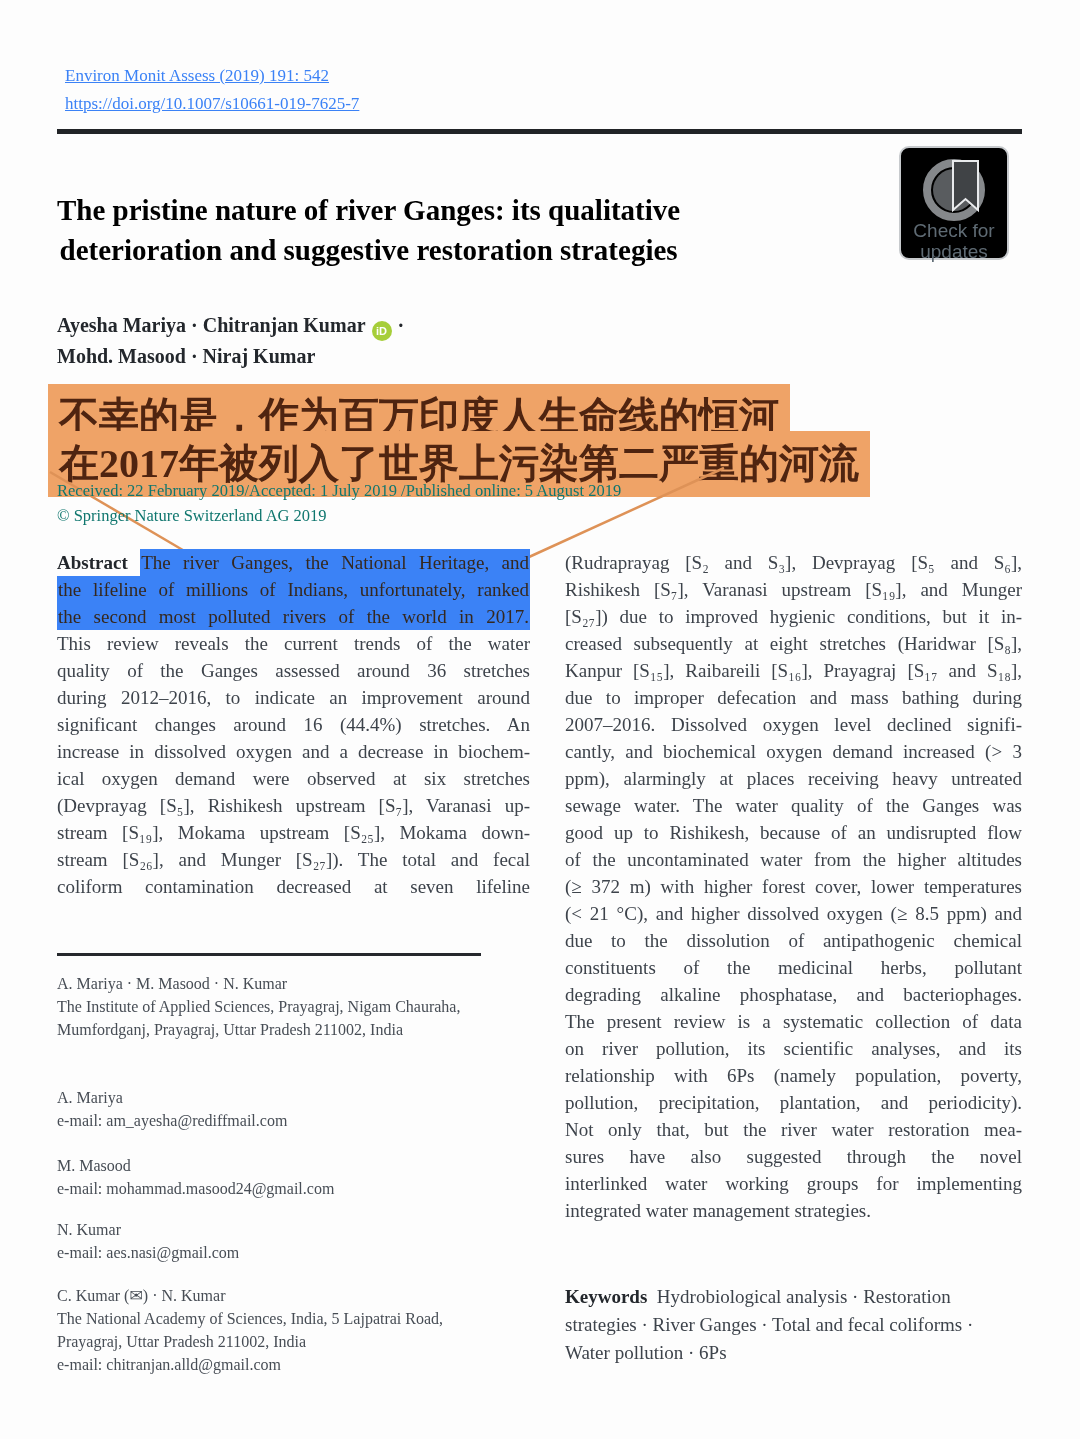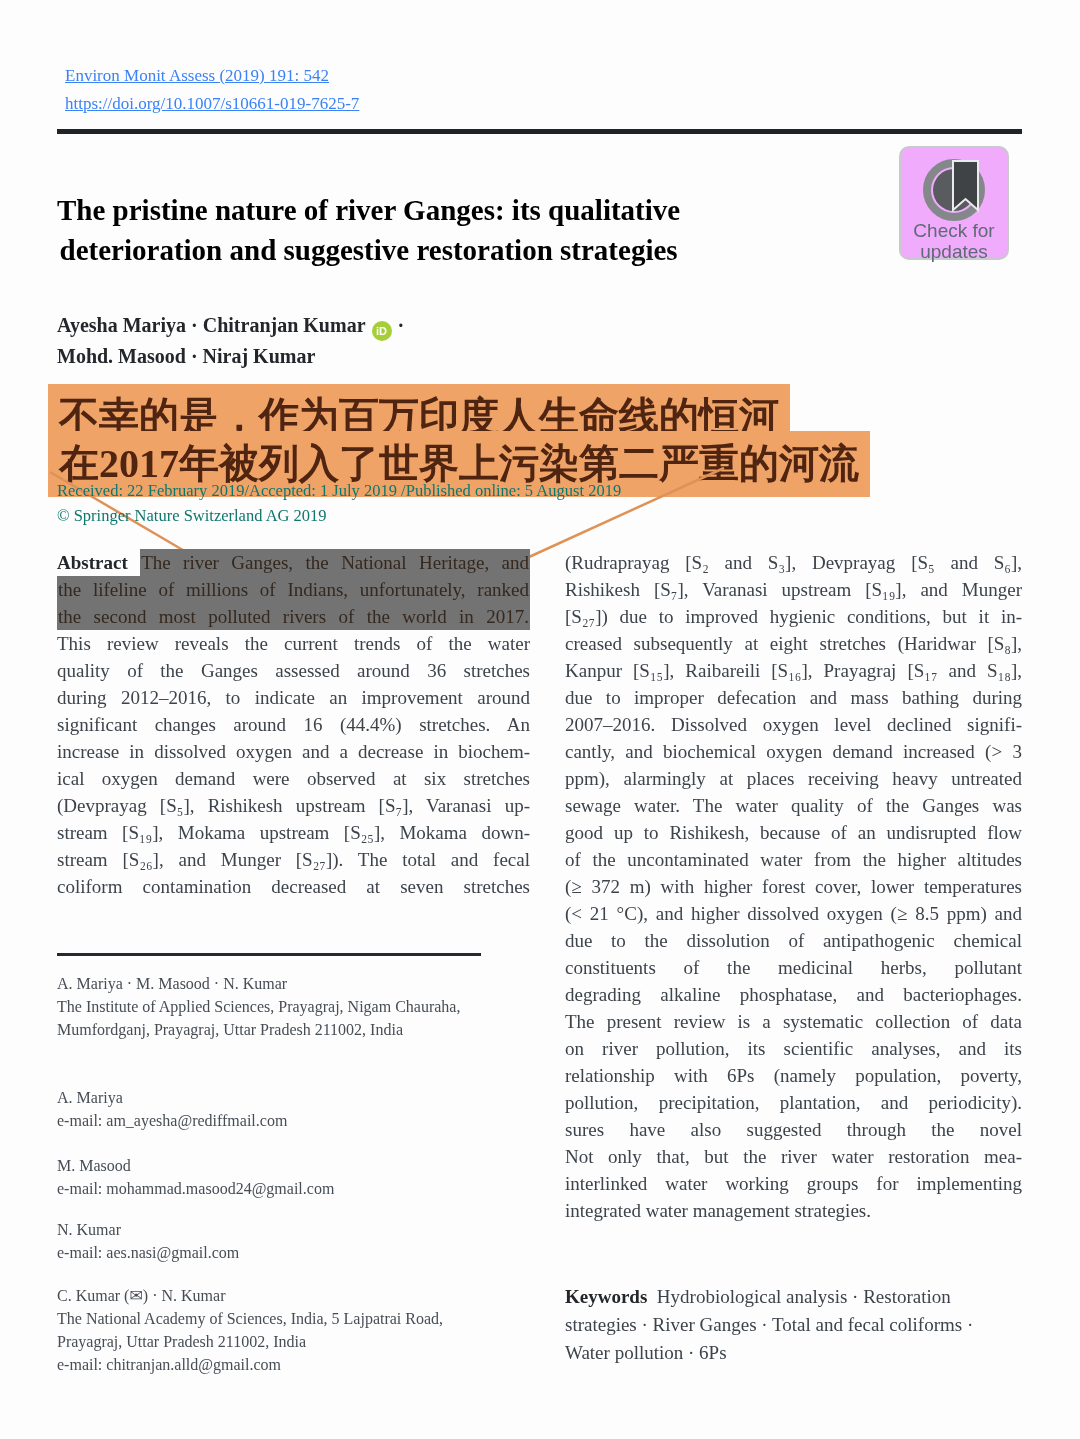--- a/index.html
+++ b/index.html
@@ -5,21 +5,21 @@
   html,body{margin:0;padding:0;}
   body{width:1080px;height:1439px;position:relative;background:#fdfdfd;
        font-family:"Liberation Serif","DejaVu Serif",serif;color:#3d434b;}
   .abs{position:absolute;}
 
   
   .hdr{left:65px;top:62px;font-size:17px;line-height:28px;color:#3b82f6;text-decoration:underline;}
   .toprule{left:57px;top:129px;width:965px;height:5px;background:#212427;}
 
   
-  .badge{left:899px;top:146px;width:110px;height:114px;background:#f0abfc;
+  .badge{left:899px;top:146px;width:110px;height:114px;background:#000000;
          border:2px solid #c7cacd;border-radius:10px;box-sizing:border-box;}
   .badge svg{position:absolute;left:0;top:0;}
   .badge-text{position:absolute;left:0;top:72px;width:100%;text-align:center;
          font-family:"Liberation Sans","DejaVu Sans",sans-serif;
          font-size:19px;line-height:21px;color:#5f6b74;}
 
   
   .title{left:57px;top:190px;font-size:29px;line-height:40px;font-weight:bold;color:#000000;text-align:center;}
   .authors{left:57px;top:310px;font-size:20px;line-height:31px;font-weight:bold;color:#23272c;}
   .orcid{display:inline-block;width:20px;height:20px;border-radius:50%;background:#a6ce39;
@@ -37,21 +37,21 @@
   
   .dates{left:57px;top:478px;font-size:16.5px;line-height:25px;color:#0f766e;}
 
   
   .colL{left:57px;top:549px;width:473px;}
   .colR{left:565px;top:549px;width:457px;}
   .pline{height:27px;line-height:27px;font-size:19px;text-align:justify;color:#3d434b;
          overflow:visible;white-space:nowrap;}
   .just{text-align-last:justify;white-space:normal;}
   .pline b{color:#23272c;}
-  .hl{background:#737373;color:#35281e;padding:3px 1px;}
+  .hl{background:#3b82f6;color:#35281e;padding:3px 1px;}
 
   
   .fnrule{left:57px;top:953px;width:424px;height:3px;background:#26292d;}
   .fn{left:57px;width:473px;font-size:16px;line-height:23px;color:#474d55;}
   .fn1{top:972px;} .fn2{top:1086px;} .fn3{top:1154px;} .fn4{top:1218px;} .fn5{top:1284px;}
 
   
   .kw{left:565px;top:1283px;width:457px;font-size:19px;line-height:28px;color:#3d434b;}
   .kw b{color:#23272c;}
 </style>
@@ -106,21 +106,21 @@
   <div>
       <div class="pline just">This review reveals the current trends of the water</div>
       <div class="pline just">quality of the Ganges assessed around 36 stretches</div>
       <div class="pline just">during 2012–2016, to indicate an improvement around</div>
       <div class="pline just">significant changes around 16 (44.4%) stretches. An</div>
       <div class="pline just">increase in dissolved oxygen and a decrease in biochem-</div>
       <div class="pline just">ical oxygen demand were observed at six stretches</div>
       <div class="pline just">(Devprayag [S₅], Rishikesh upstream [S₇], Varanasi up-</div>
       <div class="pline just">stream [S₁₉], Mokama upstream [S₂₅], Mokama down-</div>
       <div class="pline just">stream [S₂₆], and Munger [S₂₇]). The total and fecal</div>
-      <div class="pline just">coliform contamination decreased at seven stretches</div>
+      <div class="pline just">coliform contamination decreased at seven lifeline</div>
     </div>
 </div>
 
 <div class="abs colR">
   <div>
       <div class="pline just">(Rudraprayag [S₂ and S₃], Devprayag [S₅ and S₆],</div>
       <div class="pline just">Rishikesh [S₇], Varanasi upstream [S₁₉], and Munger</div>
       <div class="pline just">[S₂₇]) due to improved hygienic conditions, but it in-</div>
       <div class="pline just">creased subsequently at eight stretches (Haridwar [S₈],</div>
       <div class="pline just">Kanpur [S₁₅], Raibareili [S₁₆], Prayagraj [S₁₇ and S₁₈],</div>
@@ -133,22 +133,22 @@
       <div class="pline just">of the uncontaminated water from the higher altitudes</div>
       <div class="pline just">(≥ 372 m) with higher forest cover, lower temperatures</div>
       <div class="pline just">(&lt; 21 °C), and higher dissolved oxygen (≥ 8.5 ppm) and</div>
       <div class="pline just">due to the dissolution of antipathogenic chemical</div>
       <div class="pline just">constituents of the medicinal herbs, pollutant</div>
       <div class="pline just">degrading alkaline phosphatase, and bacteriophages.</div>
       <div class="pline just">The present review is a systematic collection of data</div>
       <div class="pline just">on river pollution, its scientific analyses, and its</div>
       <div class="pline just">relationship with 6Ps (namely population, poverty,</div>
       <div class="pline just">pollution, precipitation, plantation, and periodicity).</div>
+      <div class="pline just">Not only that, but the river water restoration mea-</div>
       <div class="pline just">sures have also suggested through the novel</div>
-      <div class="pline just">Not only that, but the river water restoration mea-</div>
       <div class="pline just">interlinked water working groups for implementing</div>
     </div>
   <div class="pline">integrated water management strategies.</div>
 </div>
 
 <div class="abs fnrule"></div>
 <div class="abs fn fn1">
     <div class="fnline">A. Mariya · M. Masood · N. Kumar</div>
     <div class="fnline">The Institute of Applied Sciences, Prayagraj, Nigam Chauraha,</div>
     <div class="fnline">Mumfordganj, Prayagraj, Uttar Pradesh 211002, India</div>

